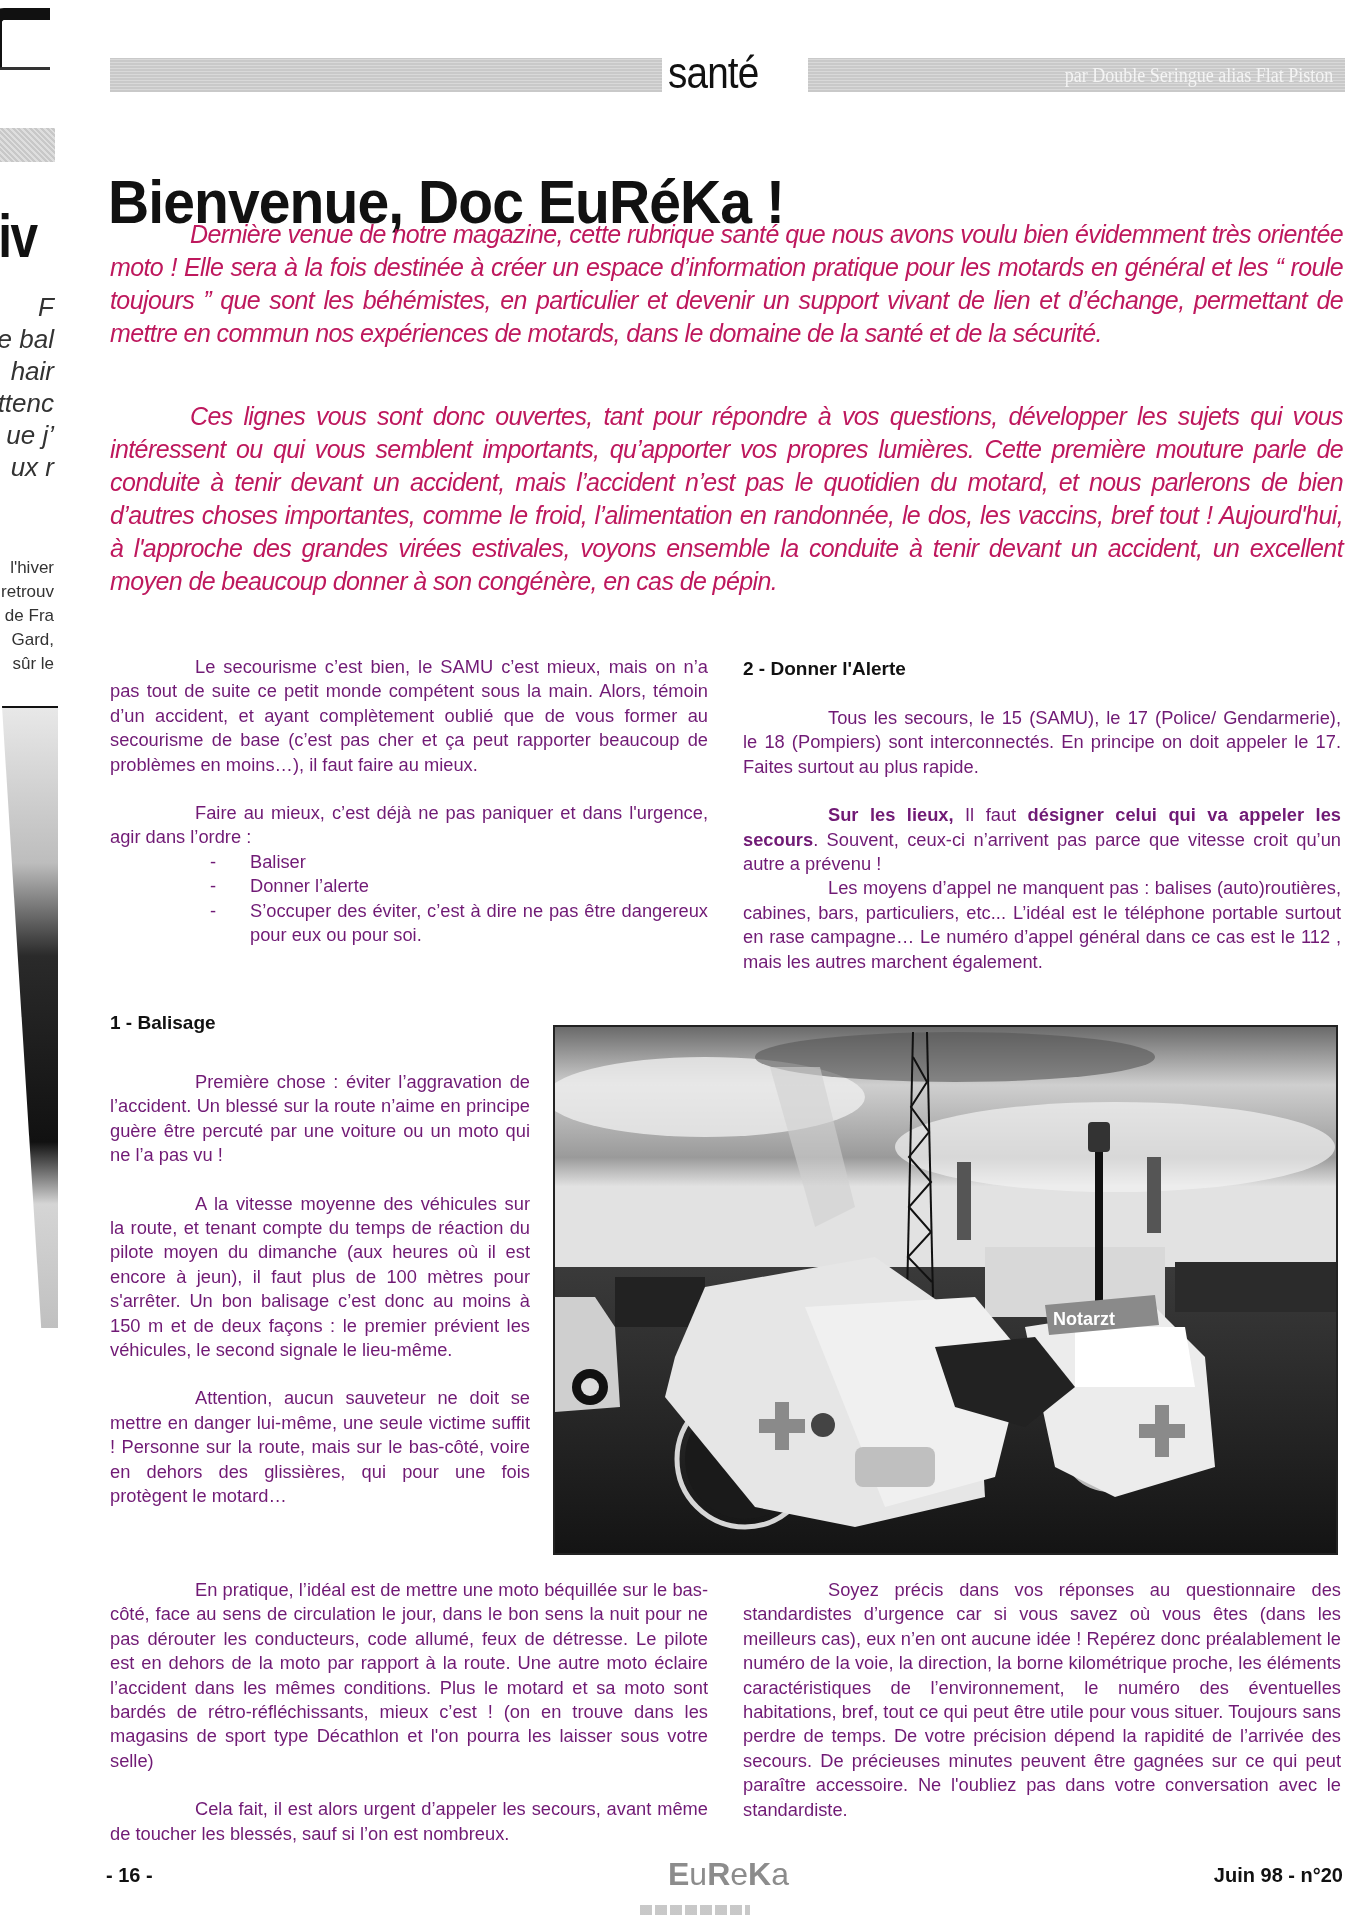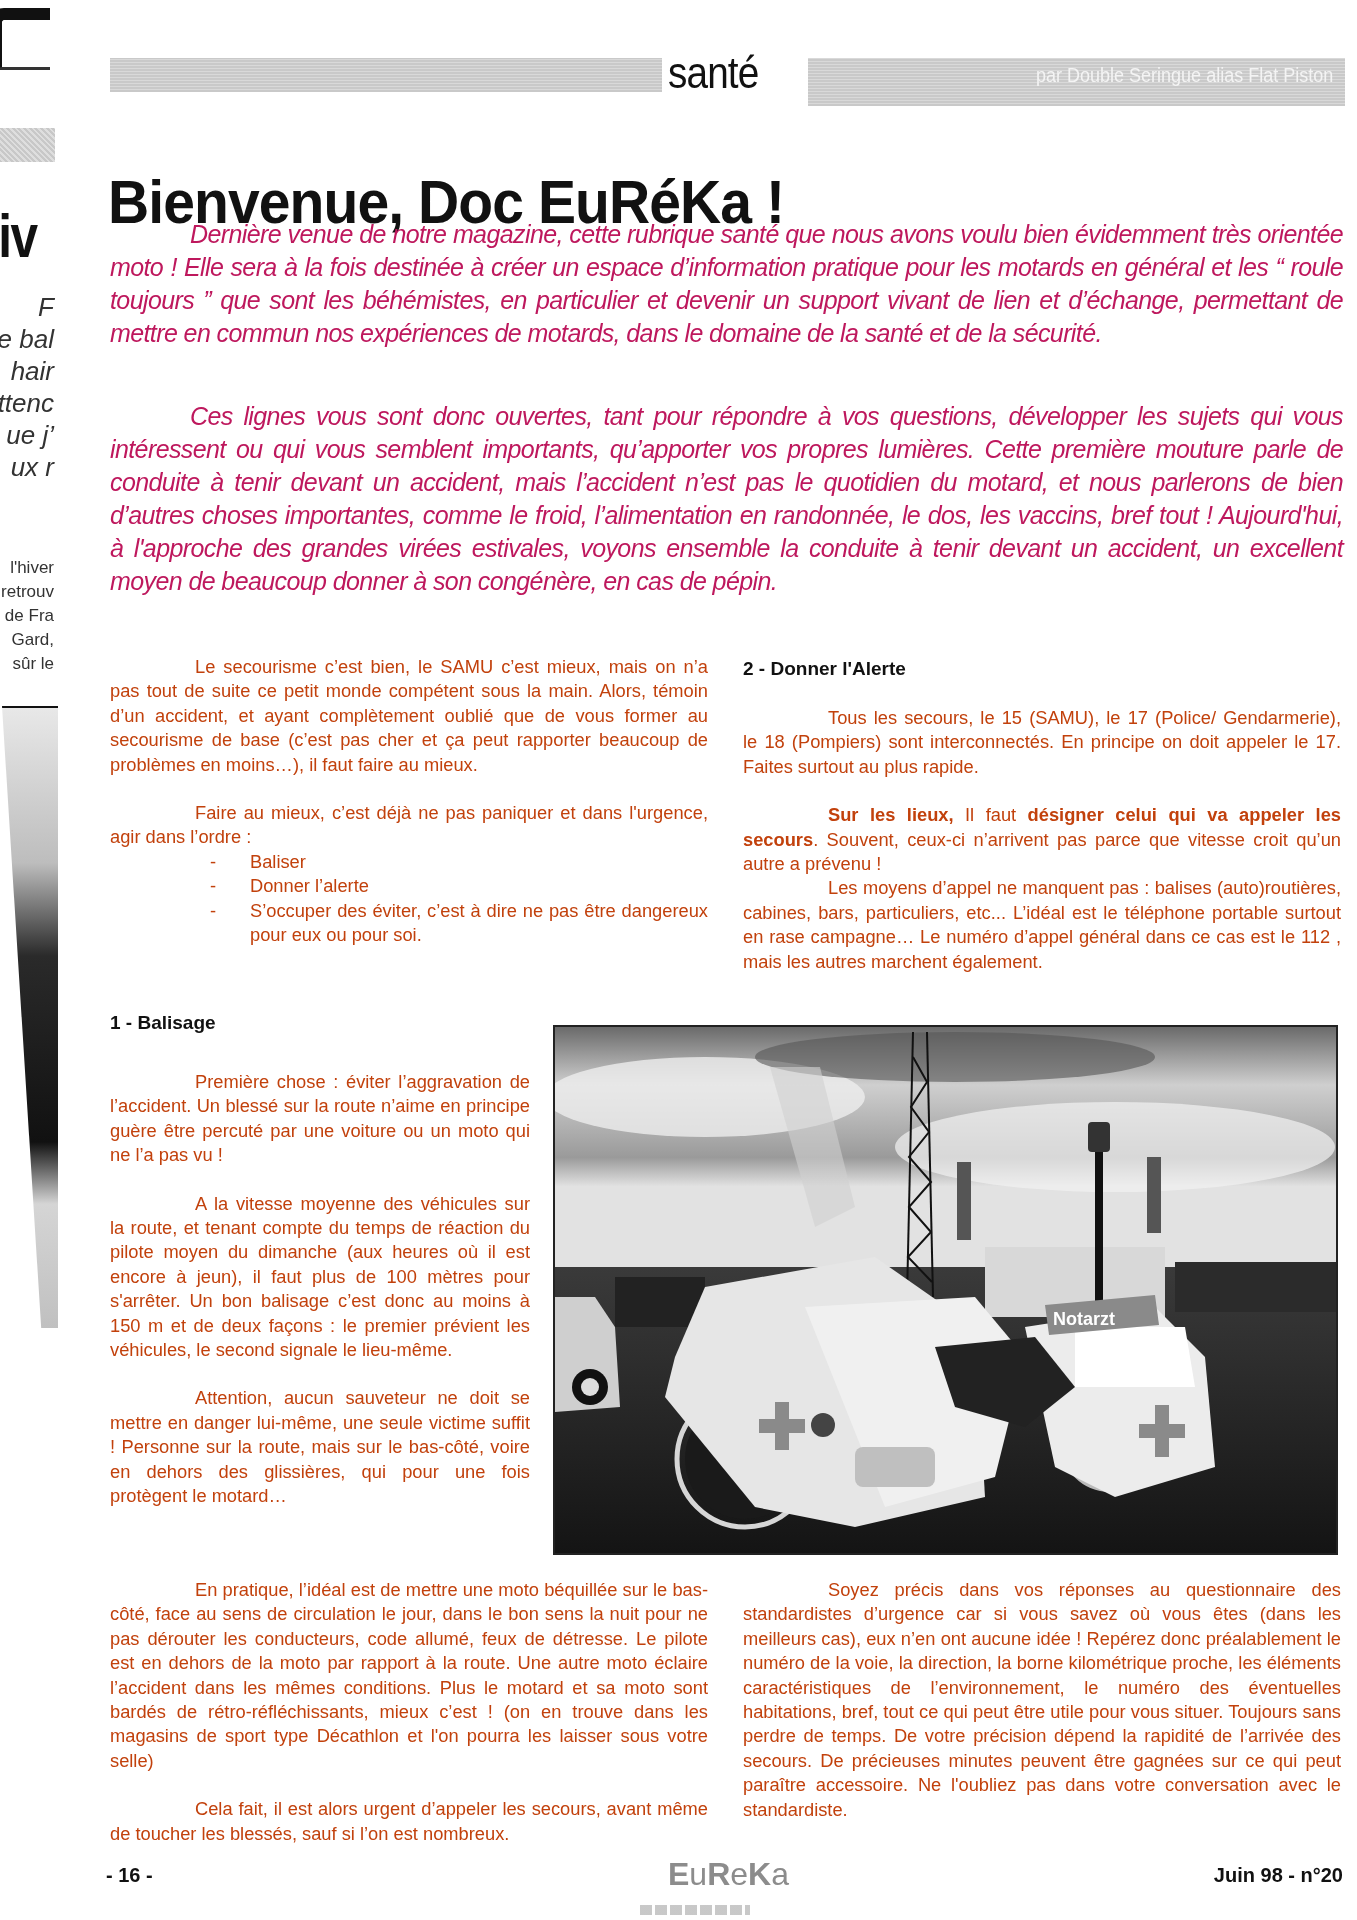--- a/index.html
+++ b/index.html
@@ -10,31 +10,31 @@
   .prev-bracket { position: absolute; left: -10px; top: 8px; width: 60px; height: 62px; border: 12px solid #111; border-right: none; border-bottom: 3px solid #333; border-radius: 14px 0 0 0; box-sizing: border-box; }
   .prev-graybar { position: absolute; left: 0; top: 128px; width: 55px; height: 34px; background: repeating-linear-gradient(45deg,#c8c8c8 0 2px,#dedede 2px 4px); }
   .prev-title { position: absolute; left: -36px; top: 200px; font-weight: bold; font-size: 62px; letter-spacing: -2px; color: #111; white-space: nowrap; transform: scaleX(0.8); transform-origin: left; }
   .prev-italic { position: absolute; right: 4px; font-style: italic; font-size: 26px; color: #333; white-space: nowrap; text-align: right; }
   .prev-small { position: absolute; right: 4px; font-size: 17px; color: #333; white-space: nowrap; }
   .prev-photo { position: absolute; left: 2px; top: 706px; width: 56px; height: 620px; background: linear-gradient(180deg,#e8e8e8 0%,#bdbdbd 25%,#2a2a2a 40%,#111 70%,#d5d5d5 80%,#c0c0c0 100%); clip-path: polygon(0 0,100% 0,100% 100%,70% 100%); border-top: 2px solid #111; }
 
   
   .hdr-bar-left { position: absolute; left: 110px; top: 58px; width: 552px; height: 34px; background: repeating-linear-gradient(0deg,#c9c9c9 0 2px,#d9d9d9 2px 3px); }
   .hdr-section { position: absolute; left: 668px; top: 48px; font-size: 44px; color: #111; letter-spacing: -1px; transform: scaleX(0.88); transform-origin: left; }
-  .hdr-bar-right { position: absolute; left: 808px; top: 58px; width: 537px; height: 48px; background: repeating-linear-gradient(0deg,#c9c9c9 0 2px,#d9d9d9 2px 3px); }
+  .hdr-bar-right { position: absolute; left: 808px; top: 58px; width: 537px; height: 34px; background: repeating-linear-gradient(0deg,#c9c9c9 0 2px,#d9d9d9 2px 3px); font-family: Liberation Serif, serif; }
   .hdr-author { position: absolute; right: 12px; top: 6px; font-size: 20px; color: #f4f4f4; white-space: nowrap; transform: scaleX(0.9); transform-origin: right; }
 
   .title { position: absolute; left: 108px; top: 124px; font-weight: bold; font-size: 62px; color: #111; letter-spacing: -1px; white-space: nowrap; transform: scaleX(0.92); transform-origin: left; }
 
   .intro { position: absolute; left: 110px; width: 1233px; font-style: italic; font-size: 25px; line-height: 33px; text-align: justify; color: #be185d; letter-spacing: -0.6px; margin: 0; }
   .intro::first-letter { }
   .indent { display: inline-block; width: 80px; }
   .indent-s { display: inline-block; width: 85px; }
 
-  .col { position: absolute; font-size: 18.3px; line-height: 24.4px; text-align: justify; color: #c2410c; margin: 0; }
+  .col { position: absolute; font-size: 18.3px; line-height: 24.4px; text-align: justify; color: #701a75; margin: 0; }
   .col p { margin: 0 0 24px 0; }
   .h2 { position: absolute; font-weight: bold; font-size: 19px; color: #111; margin: 0; }
   ul.steps { list-style: none; margin: 0; padding: 0 0 0 100px; }
   ul.steps li { position: relative; padding-left: 40px; }
   ul.steps li::before { content: "-"; position: absolute; left: 0; }
 
   .photo { position: absolute; left: 553px; top: 1025px; width: 785px; height: 530px; border: 2px solid #222; box-sizing: border-box; overflow: hidden; background: #1b1b1b; }
 
   .footer-page { position: absolute; left: 106px; top: 1864px; font-weight: bold; font-size: 20px; color: #111; }
   .footer-logo { position: absolute; left: 668px; top: 1856px; font-size: 32px; font-weight: bold; color: #8c8c8c; letter-spacing: 0px; }

